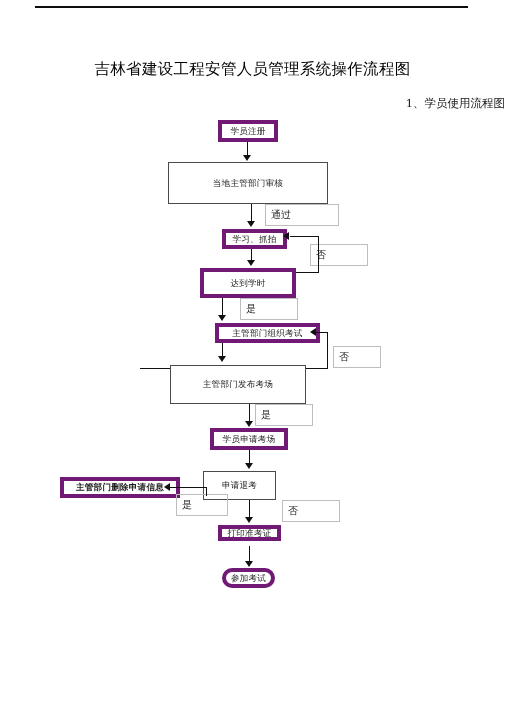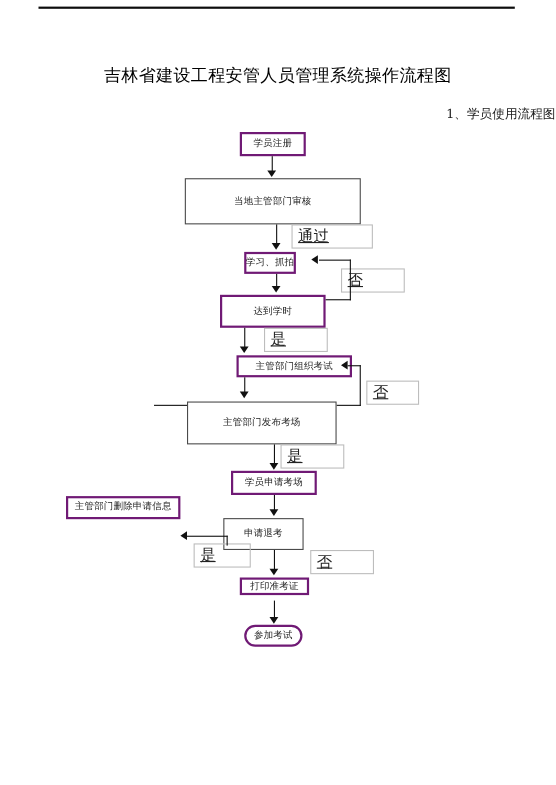--- a/index.html
+++ b/index.html
@@ -55,49 +55,48 @@
     text-align: right;
     font-size: 11.5px;
     color: #1a1a1a;
     white-space: nowrap;
   }
 
   
   .node {
     position: absolute;
     box-sizing: border-box;
-    border: 2px solid #701a75;
+    border: 4px solid #701a75;
     background: #ffffff;
     display: flex;
     align-items: center;
     justify-content: center;
     font-size: 8.6px;
     color: #1c1c1c;
     letter-spacing: 0.2px;
     white-space: nowrap;
     line-height: 1;
   }
   .node.strong {
     border: 1px solid #4a4a4a;
   }
 
   
   .lbl-box {
     position: absolute;
     box-sizing: border-box;
     border: 1px solid #bdbdbd;
     background: transparent;
-    font-size: 14px;
+    font-size: 10px;
     color: #232323;
     display: flex;
     align-items: center;
     padding-left: 5px;
     line-height: 1;
     white-space: nowrap;
-    text-decoration: underline;
   }
 
   
   .vline {
     position: absolute;
     width: 0;
     border-left: 1.6px solid #111;
   }
   .hline {
     position: absolute;
@@ -137,21 +136,21 @@
   <div class="vline" style="left:247px; top:142px; height:14px;"></div>
   <div class="arrow-down" style="left:243px; top:155px;"></div>
 
   <div class="node strong" style="left:168px; top:162px; width:160px; height:42px;">当地主管部门审核</div>
 
   <div class="lbl-box" style="left:265px; top:204px; width:74px; height:22px;">通过</div>
 
   <div class="vline" style="left:251px; top:204px; height:18px;"></div>
   <div class="arrow-down" style="left:247px; top:221px;"></div>
 
-  <div class="node" style="left:222px; top:229px; width:47px; height:20px;">学习、抓拍</div>
+  <div class="node" style="left:222px; top:229px; width:65px; height:20px;">学习、抓拍</div>
 
   <div class="vline" style="left:251px; top:249px; height:12px;"></div>
   <div class="arrow-down" style="left:247px; top:260px;"></div>
 
   <div class="node" style="left:200px; top:268px; width:96px; height:30px;">达到学时</div>
 
   <div class="lbl-box" style="left:310px; top:244px; width:58px; height:22px;">否</div>
   <div class="hline" style="left:296px; top:272px; width:23px;"></div>
   <div class="vline" style="left:318px; top:236px; height:37px;"></div>
   <div class="hline" style="left:290px; top:236px; width:29px;"></div>
@@ -180,21 +179,21 @@
   <div class="vline" style="left:249px; top:404px; height:18px;"></div>
   <div class="arrow-down" style="left:245px; top:421px;"></div>
 
   <div class="node" style="left:210px; top:428px; width:78px; height:22px;">学员申请考场</div>
 
   <div class="vline" style="left:249px; top:450px; height:14px;"></div>
   <div class="arrow-down" style="left:245px; top:463px;"></div>
 
   <div class="node strong" style="left:203px; top:471px; width:73px; height:29px;">申请退考</div>
 
-  <div class="node" style="left:60px; top:451px; width:104px; height:21px;">主管部门删除申请信息</div>
+  <div class="node" style="left:60px; top:477px; width:120px; height:21px;font-weight:bold;">主管部门删除申请信息</div>
 
   <div class="lbl-box" style="left:176px; top:494px; width:52px; height:22px;">是</div>
   <div class="vline" style="left:206px; top:487px; height:9px;"></div>
   <div class="hline" style="left:170px; top:487px; width:37px;"></div>
   <div class="arrow-left" style="left:164px; top:483px;"></div>
 
   <div class="lbl-box" style="left:282px; top:500px; width:58px; height:22px;">否</div>
   <div class="vline" style="left:249px; top:500px; height:18px;"></div>
   <div class="arrow-down" style="left:245px; top:517px;"></div>
 

